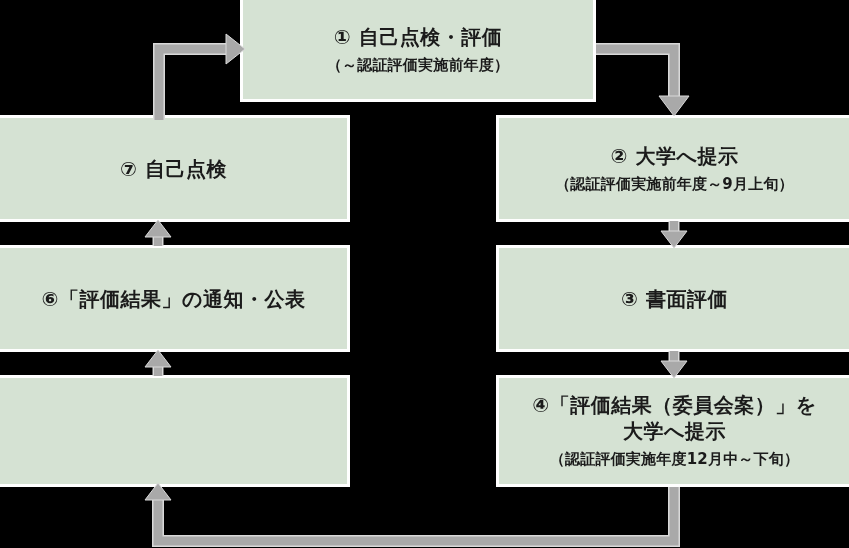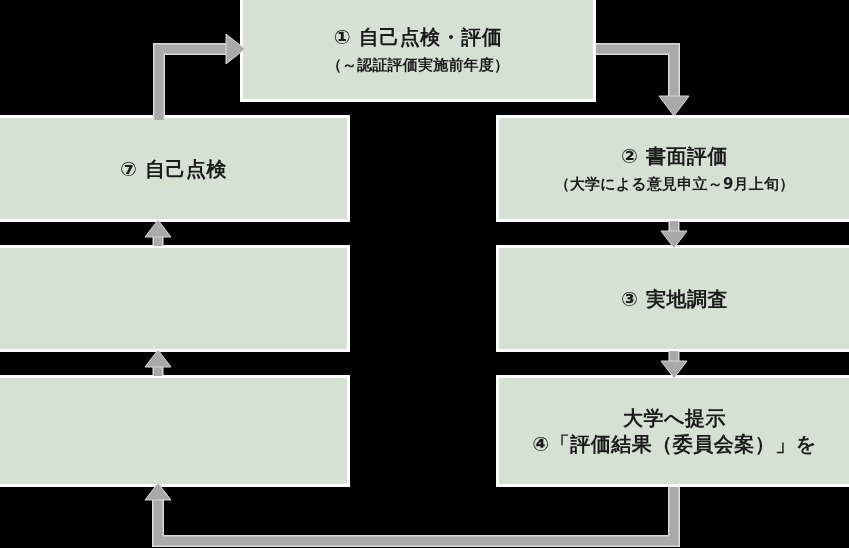--- a/index.html
+++ b/index.html
@@ -60,37 +60,39 @@
 <body>
 
 <div class="stage">
 
   <div class="flow-box box-step1">
     <div class="title">① 自己点検・評価</div>
     <div class="subtitle">（～認証評価実施前年度）</div>
   </div>
 
   <div class="flow-box box-step2">
-    <div class="title">② 書面評価</div>
-    <div class="subtitle">（大学による意見申立～9月上旬）</div>
+    <div class="title">② 大学へ提示</div>
+    <div class="subtitle">（認証評価実施前年度～9月上旬）</div>
   </div>
 
   <div class="flow-box box-step3">
-    <div class="title">③ 実地調査</div>
+    <div class="title">③ 書面評価</div>
   </div>
 
   <div class="flow-box box-step4">
+    <div class="title">④「評価結果（委員会案）」を</div>
     <div class="title">大学へ提示</div>
-    <div class="title">④「評価結果（委員会案）」を</div>
+    <div class="subtitle">（認証評価実施年度12月中～下旬）</div>
   </div>
 
   <div class="flow-box box-step5">
   </div>
 
   <div class="flow-box box-step6">
+    <div class="title">⑥「評価結果」の通知・公表</div>
   </div>
 
   <div class="flow-box box-step7">
     <div class="title">⑦ 自己点検</div>
   </div>
 
   <svg class="arrows" viewBox="0 0 849 548" xmlns="http://www.w3.org/2000/svg">
 
     <g>
       <path d="M159,120 L159,49 L226,49" fill="none" stroke="#d9d9d9" stroke-width="12" stroke-linejoin="miter"></path>

